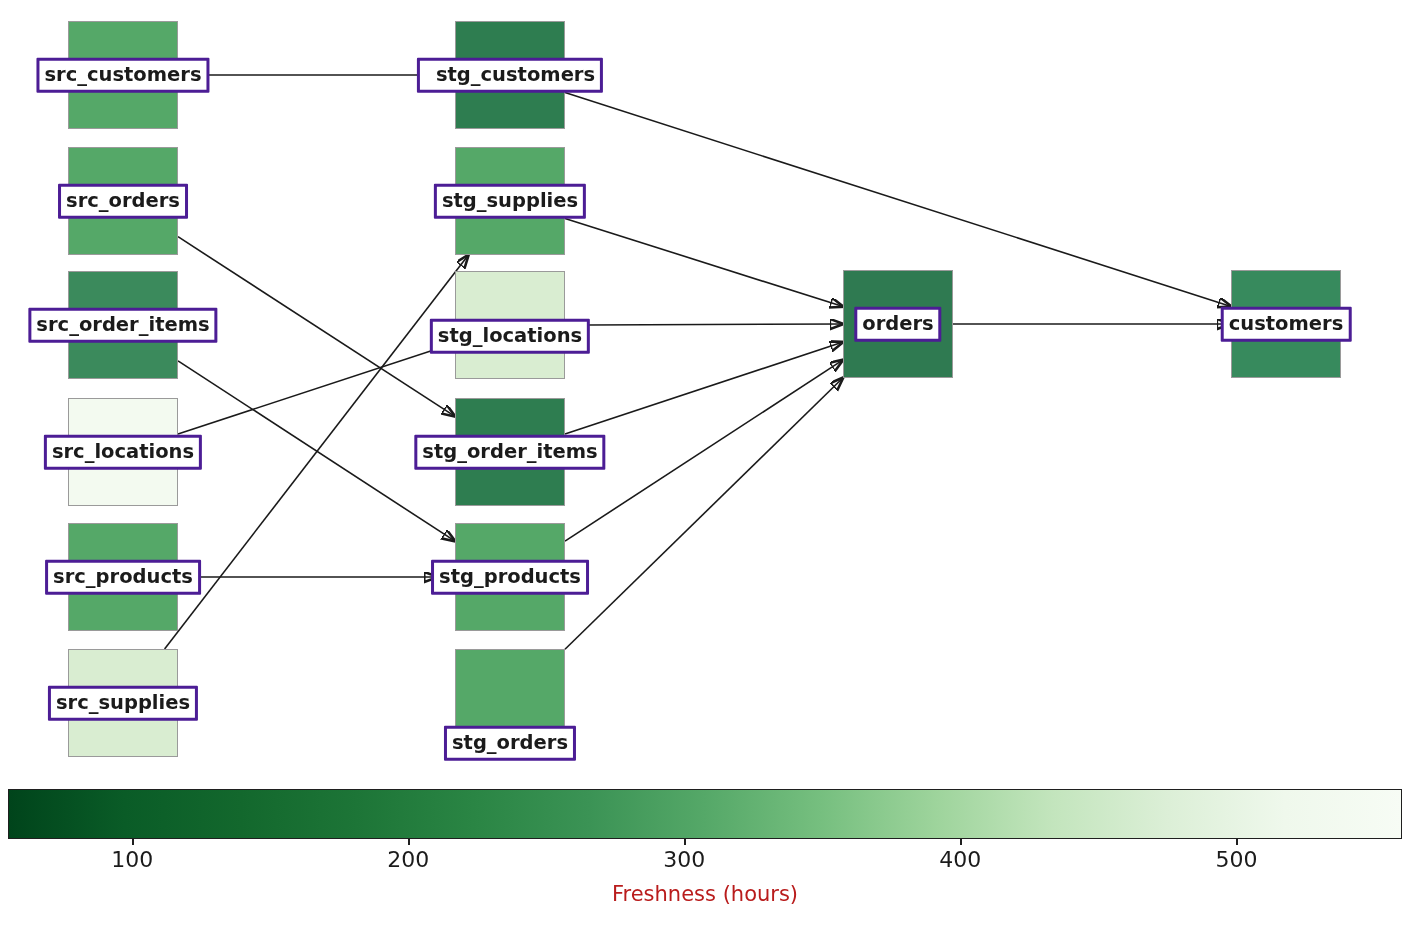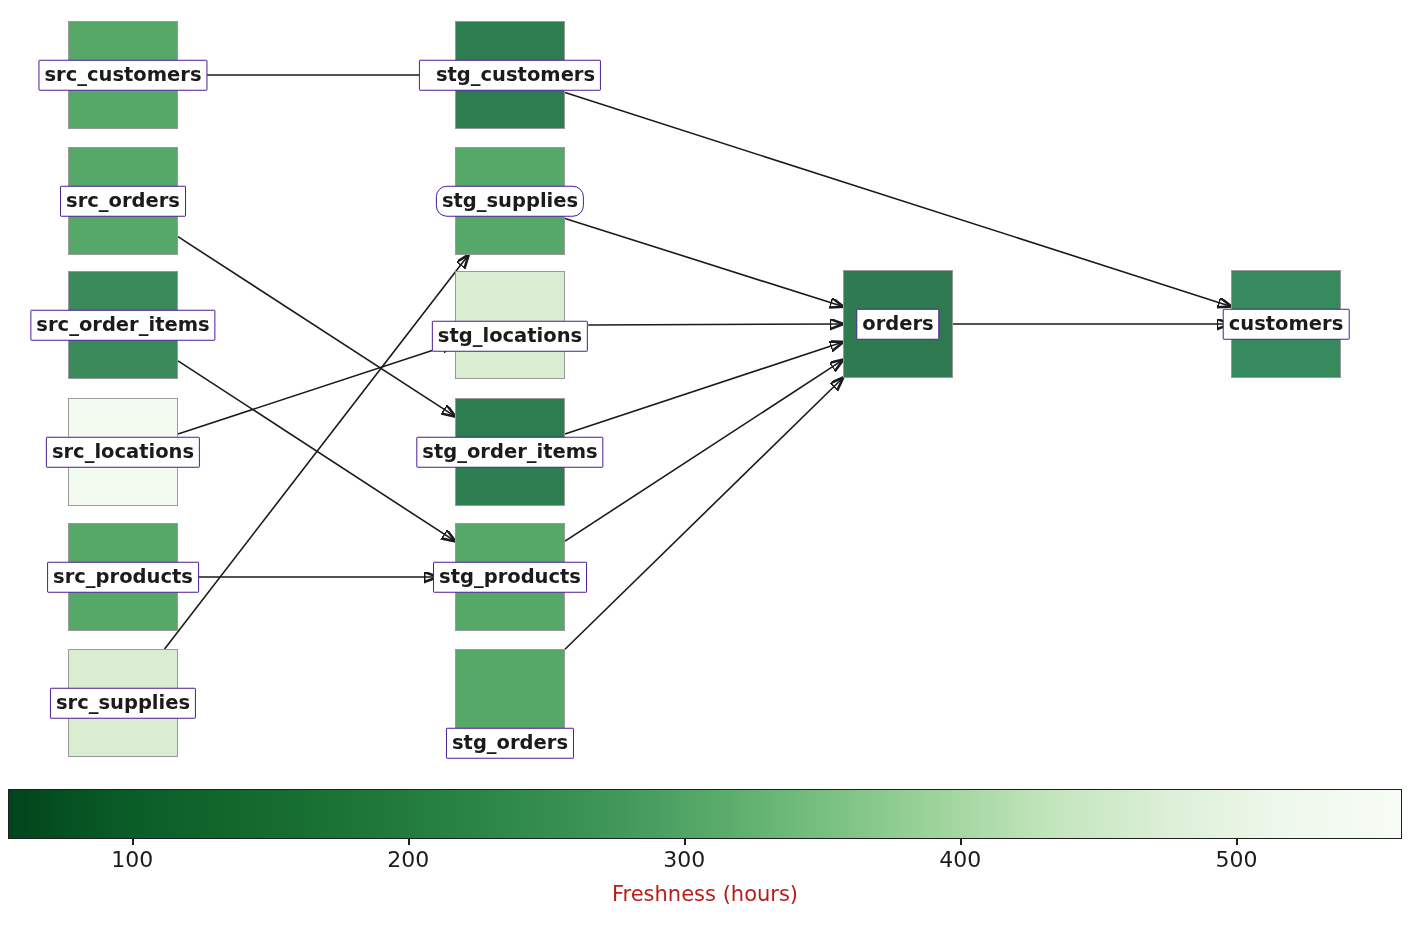--- a/index.html
+++ b/index.html
@@ -20,21 +20,21 @@
   .node {
     position: absolute;
     box-sizing: border-box;
     border: 1px solid #9a9a9a;
   }
   .node-label {
     position: absolute;
     box-sizing: border-box;
     transform: translate(-50%, -50%);
     background: #ffffff;
-    border: 1px solid #4c1d95;
+    border: 3px solid #4c1d95;
     border-radius: 1px;
     color: #1b1b1b;
     font-weight: bold;
     font-size: 19.5px;
     line-height: 1;
     letter-spacing: 0px;
     padding: 4px 5px 5px 5px;
     white-space: nowrap;
     font-family: "DejaVu Sans", sans-serif;
   }
@@ -143,21 +143,21 @@
     </div>
 
   <div id="node-labels">
       <div class="node-label" style="left: 123px; top: 75px;">src_customers</div>
       <div class="node-label" style="left: 123px; top: 201px;">src_orders</div>
       <div class="node-label" style="left: 123px; top: 325px;">src_order_items</div>
       <div class="node-label" style="left: 123px; top: 452px;">src_locations</div>
       <div class="node-label" style="left: 123px; top: 577px;">src_products</div>
       <div class="node-label" style="left: 123px; top: 703px;">src_supplies</div>
       <div class="node-label" style="left: 510px; top: 75px; padding-left: 16px;">stg_customers</div>
-      <div class="node-label" style="left: 510px; top: 201px; border-radius: 11px;">stg_supplies</div>
+      <div class="node-label" style="left: 510px; top: 201px;">stg_supplies</div>
       <div class="node-label" style="left: 510px; top: 336px;">stg_locations</div>
       <div class="node-label" style="left: 510px; top: 452px;">stg_order_items</div>
       <div class="node-label" style="left: 510px; top: 577px;">stg_products</div>
       <div class="node-label" style="left: 510px; top: 703px; margin-top: 40px;">stg_orders</div>
       <div class="node-label" style="left: 898px; top: 324px;">orders</div>
       <div class="node-label" style="left: 1286px; top: 324px;">customers</div>
     </div>
 
   <div id="colorbar-wrap">
     <div id="colorbar-bar" style="background: linear-gradient(to right, rgb(0, 68, 27), rgb(10, 92, 39), rgb(19, 104, 45), rgb(29, 117, 55), rgb(42, 133, 68), rgb(59, 147, 85), rgb(85, 168, 104), rgb(118, 191, 127), rgb(158, 212, 156), rgb(195, 229, 189), rgb(220, 239, 215), rgb(239, 248, 236), rgb(247, 252, 245));"></div>

